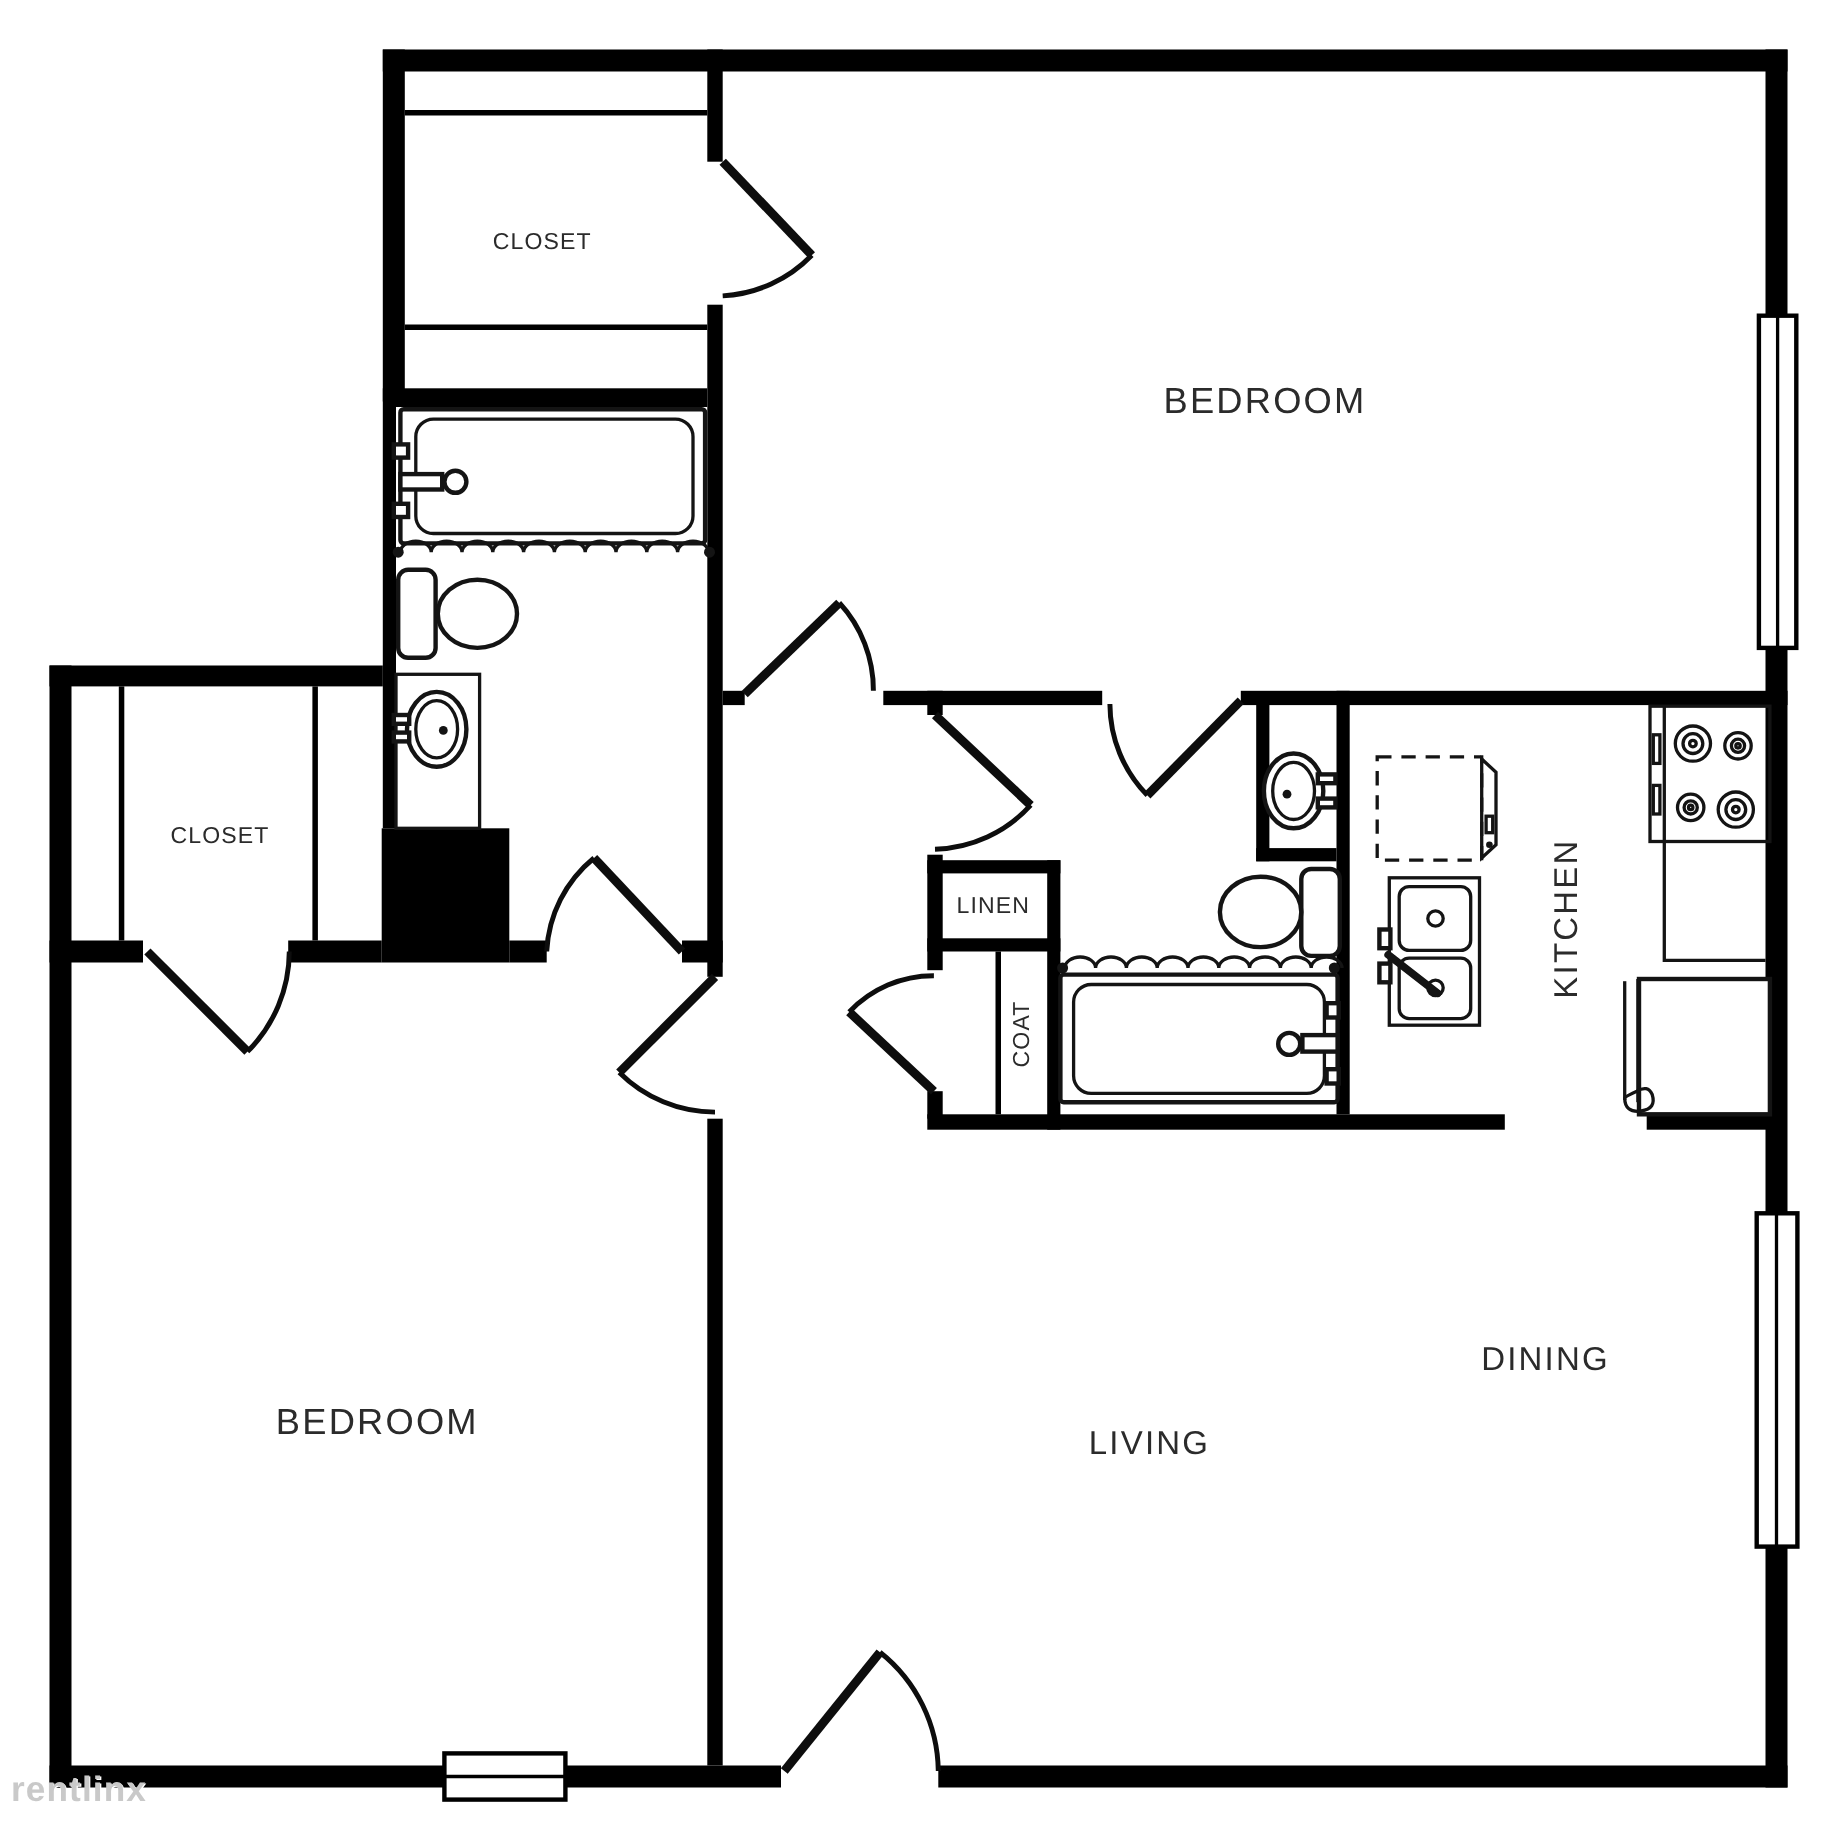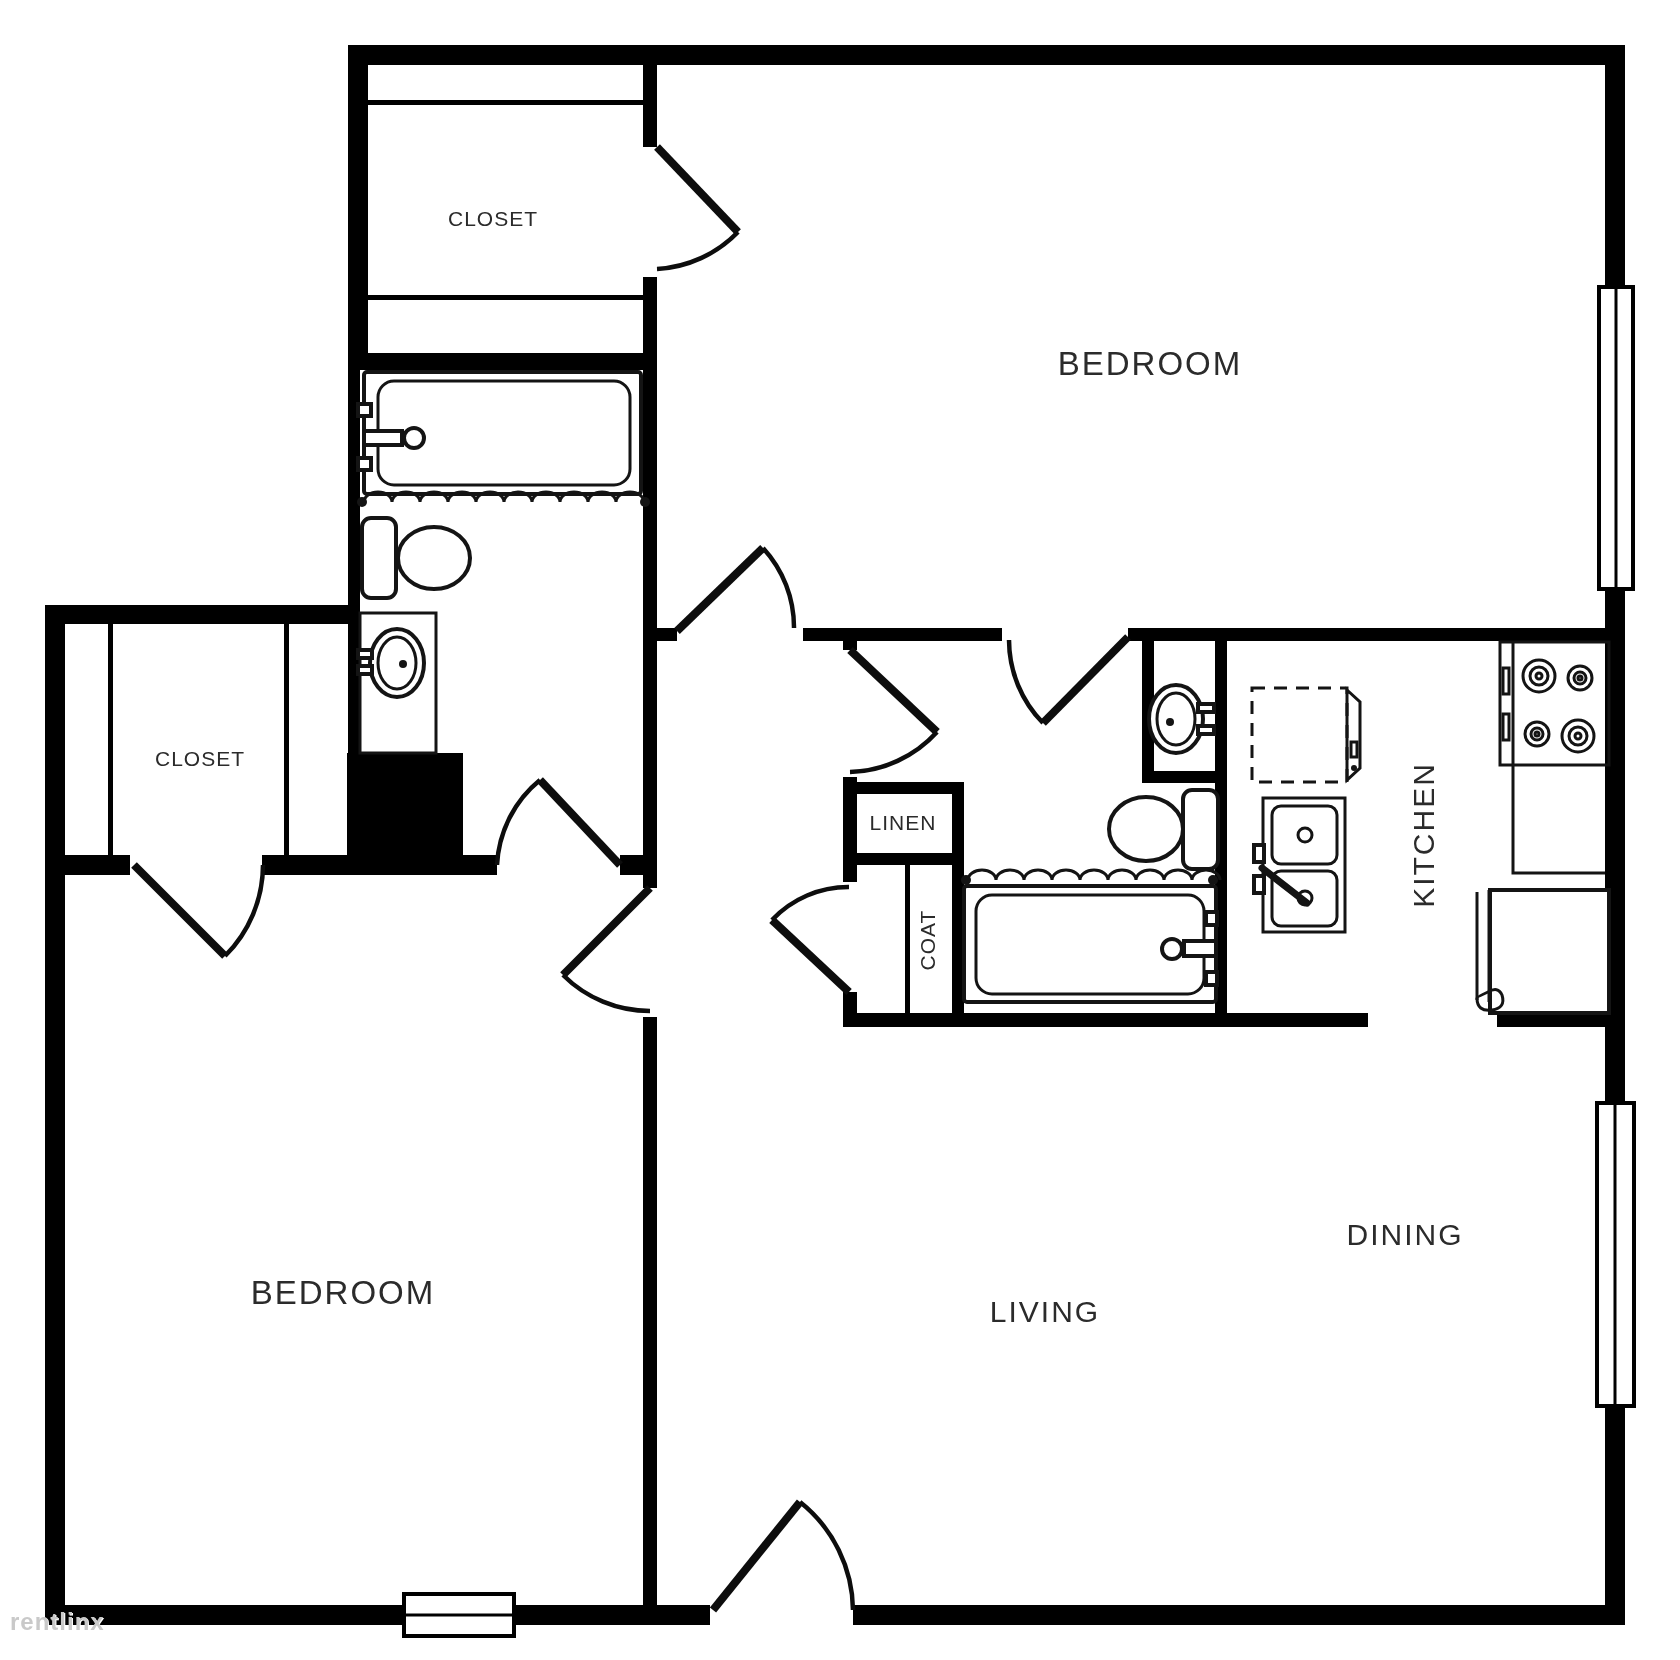--- a/index.html
+++ b/index.html
@@ -9,21 +9,21 @@
   svg{display:block}
   .room-label{font-family:"Liberation Sans", sans-serif;font-size:33px;letter-spacing:2px;fill:#2b2b2b;}
   .small-label{font-family:"Liberation Sans", sans-serif;font-size:21px;letter-spacing:1px;fill:#2b2b2b;}
   .mid-label{font-family:"Liberation Sans", sans-serif;font-size:30px;letter-spacing:2px;fill:#2b2b2b;}
   .wall{fill:#000000;}
   .fix{fill:#ffffff;stroke:#141414;stroke-width:4;}
   .fixthin{fill:none;stroke:#141414;stroke-width:3;}
   .leaf{stroke:#0d0d0d;stroke-width:8;fill:none;}
   .swing{stroke:#0d0d0d;stroke-width:4.5;fill:none;}
   .win{fill:#ffffff;stroke:#000000;stroke-width:4;}
-  .watermark{position:absolute;left:10px;top:1608px;font-size:24px;font-weight:600;
+  .watermark{position:absolute;left:10px;top:1608px;font-size:32px;font-weight:600;
              color:#c9c9c9;letter-spacing:1px;text-shadow:1px 1px 0 #ffffff;}
 </style>
 </head>
 <body>
 
 <div class="plan-canvas">
 <svg width="1680" height="1660" viewBox="0 0 1680 1660">
 
   <g>
     <rect class="wall" x="348" y="45" width="1277" height="20"></rect>

